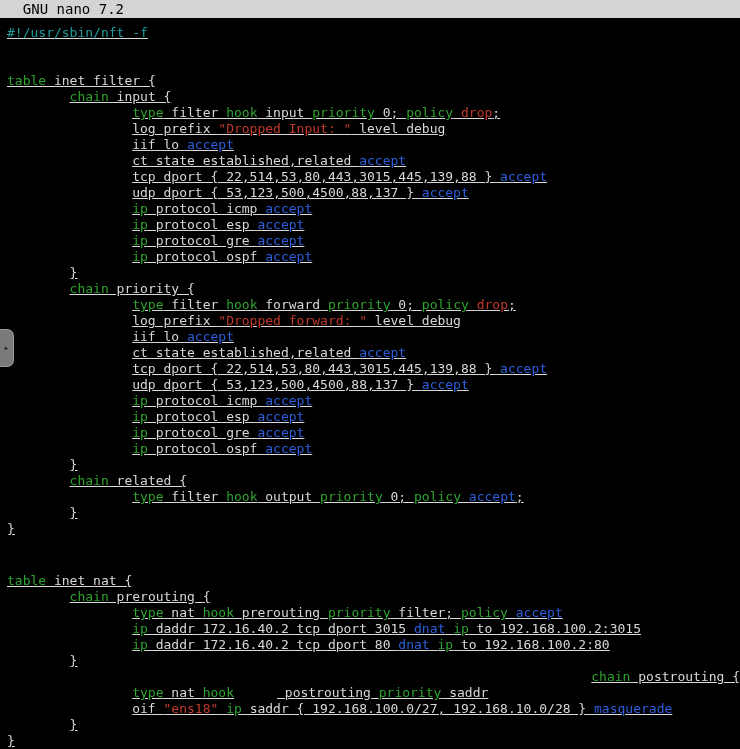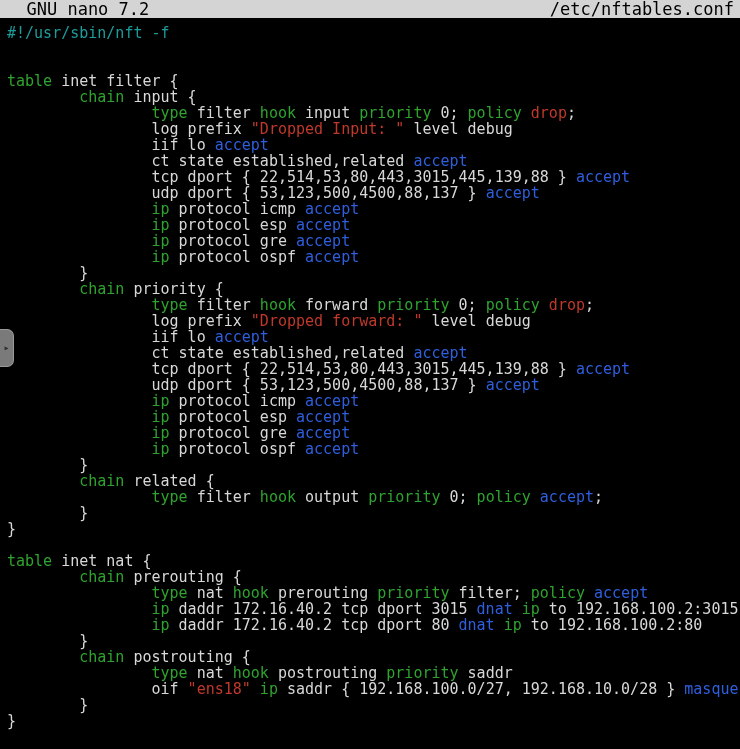--- a/index.html
+++ b/index.html
@@ -8,26 +8,27 @@
     background: var(--c-terminal_bg, #000000);
     overflow: hidden;
     font-family: "DejaVu Sans Mono", "Liberation Mono", monospace;
   }
   .screen { position: relative; width: 740px; height: 749px; }
   .titlebar {
     display: flex; justify-content: space-between; align-items: center;
     height: 18px; padding: 0 6px;
     background: var(--c-titlebar_bg, #d4d4d4);
     color: var(--c-titlebar_text, #000000);
-    font-size: 17px; line-height: 18px; white-space: pre;
+    font-size: 14px; line-height: 18px; white-space: pre;
   }
   .editor {
     padding: 7px 0 0 7px;
-    font-size: 15px; line-height: 16px;
+    font-size: 13px; line-height: 16px;
     color: var(--c-text, #d8d8d8);
+    text-decoration: underline;
   }
   .code-line { height: 16px; white-space: pre; }
   .side-handle {
     position: absolute; left: 0; top: 329px;
     width: 14px; height: 38px;
     background: var(--c-handle_bg, #7a7a7a);
     border: 1px solid #9a9a9a; border-left: none;
     border-radius: 0 7px 7px 0;
     display: flex; align-items: center; justify-content: center;
     cursor: pointer;
@@ -37,21 +38,20 @@
     font-size: 10px; line-height: 10px;
   }
 </style>
 </head>
 <body>
 
 <div class="screen">
 
   <div class="titlebar">
     <span>  GNU nano 7.2</span>
-    <span>/etc/nftables.conf</span>
   </div>
 
   <div class="editor">
       <div class="code-line" style="padding-left: 0ch;"><span style="color: rgb(30, 156, 156);">#!/usr/sbin/nft -f</span></div>
       <div class="code-line" style="padding-left: 0ch;"></div>
       <div class="code-line" style="padding-left: 0ch;"></div>
       <div class="code-line" style="padding-left: 0ch;"><span style="color: rgb(47, 163, 47);">table</span><span style="color: rgb(216, 216, 216);"> inet filter {</span></div>
       <div class="code-line" style="padding-left: 8ch;"><span style="color: rgb(47, 163, 47);">chain</span><span style="color: rgb(216, 216, 216);"> input {</span></div>
       <div class="code-line" style="padding-left: 16ch;"><span style="color: rgb(47, 163, 47);">type</span><span style="color: rgb(216, 216, 216);"> filter </span><span style="color: rgb(47, 163, 47);">hook</span><span style="color: rgb(216, 216, 216);"> input </span><span style="color: rgb(47, 163, 47);">priority</span><span style="color: rgb(216, 216, 216);"> 0; </span><span style="color: rgb(47, 163, 47);">policy</span><span style="color: rgb(216, 216, 216);"> </span><span style="color: rgb(192, 57, 43);">drop</span><span style="color: rgb(216, 216, 216);">;</span></div>
       <div class="code-line" style="padding-left: 16ch;"><span style="color: rgb(216, 216, 216);">log prefix </span><span style="color: rgb(192, 57, 43);">"Dropped Input: "</span><span style="color: rgb(216, 216, 216);"> level debug</span></div>
@@ -74,28 +74,28 @@
       <div class="code-line" style="padding-left: 16ch;"><span style="color: rgb(47, 163, 47);">ip</span><span style="color: rgb(216, 216, 216);"> protocol icmp </span><span style="color: rgb(47, 95, 222);">accept</span></div>
       <div class="code-line" style="padding-left: 16ch;"><span style="color: rgb(47, 163, 47);">ip</span><span style="color: rgb(216, 216, 216);"> protocol esp </span><span style="color: rgb(47, 95, 222);">accept</span></div>
       <div class="code-line" style="padding-left: 16ch;"><span style="color: rgb(47, 163, 47);">ip</span><span style="color: rgb(216, 216, 216);"> protocol gre </span><span style="color: rgb(47, 95, 222);">accept</span></div>
       <div class="code-line" style="padding-left: 16ch;"><span style="color: rgb(47, 163, 47);">ip</span><span style="color: rgb(216, 216, 216);"> protocol ospf </span><span style="color: rgb(47, 95, 222);">accept</span></div>
       <div class="code-line" style="padding-left: 8ch;"><span style="color: rgb(216, 216, 216);">}</span></div>
       <div class="code-line" style="padding-left: 8ch;"><span style="color: rgb(47, 163, 47);">chain</span><span style="color: rgb(216, 216, 216);"> related {</span></div>
       <div class="code-line" style="padding-left: 16ch;"><span style="color: rgb(47, 163, 47);">type</span><span style="color: rgb(216, 216, 216);"> filter </span><span style="color: rgb(47, 163, 47);">hook</span><span style="color: rgb(216, 216, 216);"> output </span><span style="color: rgb(47, 163, 47);">priority</span><span style="color: rgb(216, 216, 216);"> 0; </span><span style="color: rgb(47, 163, 47);">policy</span><span style="color: rgb(216, 216, 216);"> </span><span style="color: rgb(47, 95, 222);">accept</span><span style="color: rgb(216, 216, 216);">;</span></div>
       <div class="code-line" style="padding-left: 8ch;"><span style="color: rgb(216, 216, 216);">}</span></div>
       <div class="code-line" style="padding-left: 0ch;"><span style="color: rgb(216, 216, 216);">}</span></div>
       <div class="code-line" style="padding-left: 0ch;"></div>
-      <div class="code-line" style="padding-left: 0ch;"><span style="color: rgb(47, 163, 47);">table</span><span style="color: rgb(216, 216, 216);"> inet nat {</span></div>
+      <div class="code-line" style="padding-left: 0ch; margin-top: 20px;"><span style="color: rgb(47, 163, 47);">table</span><span style="color: rgb(216, 216, 216);"> inet nat {</span></div>
       <div class="code-line" style="padding-left: 8ch;"><span style="color: rgb(47, 163, 47);">chain</span><span style="color: rgb(216, 216, 216);"> prerouting {</span></div>
       <div class="code-line" style="padding-left: 16ch;"><span style="color: rgb(47, 163, 47);">type</span><span style="color: rgb(216, 216, 216);"> nat </span><span style="color: rgb(47, 163, 47);">hook</span><span style="color: rgb(216, 216, 216);"> prerouting </span><span style="color: rgb(47, 163, 47);">priority</span><span style="color: rgb(216, 216, 216);"> filter; </span><span style="color: rgb(47, 163, 47);">policy</span><span style="color: rgb(216, 216, 216);"> </span><span style="color: rgb(47, 95, 222);">accept</span></div>
       <div class="code-line" style="padding-left: 16ch;"><span style="color: rgb(47, 163, 47);">ip</span><span style="color: rgb(216, 216, 216);"> daddr 172.16.40.2 tcp dport 3015 </span><span style="color: rgb(47, 95, 222);">dnat</span><span style="color: rgb(216, 216, 216);"> </span><span style="color: rgb(47, 163, 47);">ip</span><span style="color: rgb(216, 216, 216);"> to 192.168.100.2:3015</span></div>
       <div class="code-line" style="padding-left: 16ch;"><span style="color: rgb(47, 163, 47);">ip</span><span style="color: rgb(216, 216, 216);"> daddr 172.16.40.2 tcp dport 80 </span><span style="color: rgb(47, 95, 222);">dnat</span><span style="color: rgb(216, 216, 216);"> </span><span style="color: rgb(47, 163, 47);">ip</span><span style="color: rgb(216, 216, 216);"> to 192.168.100.2:80</span></div>
       <div class="code-line" style="padding-left: 8ch;"><span style="color: rgb(216, 216, 216);">}</span></div>
-      <div class="code-line" style="padding-left: 8ch;"><span style="color: rgb(47, 163, 47);">chain</span><span style="color: rgb(216, 216, 216);"> postrouting {</span></div>
-      <div class="code-line" style="padding-left: 16ch;"><span style="color: rgb(47, 163, 47);">type</span><span style="color: rgb(216, 216, 216);"> nat </span><span style="color: rgb(47, 163, 47);">hook</span><span style="color: rgb(216, 216, 216);"> postrouting </span><span style="color: rgb(47, 163, 47);">priority</span><span style="color: rgb(216, 216, 216);"> saddr</span></div>
+      <div class="code-line" style="padding-left: 8ch; text-align: right;"><span style="color: rgb(47, 163, 47);">chain</span><span style="color: rgb(216, 216, 216);"> postrouting {</span></div>
+      <div class="code-line" style="padding-left: 16ch;"><span style="color: rgb(47, 163, 47);">type</span><span style="color: rgb(216, 216, 216);"> nat </span><span style="color: rgb(47, 163, 47);">hook</span><span style="color: rgb(216, 216, 216); margin-left: 43px;"> postrouting </span><span style="color: rgb(47, 163, 47);">priority</span><span style="color: rgb(216, 216, 216);"> saddr</span></div>
       <div class="code-line" style="padding-left: 16ch;"><span style="color: rgb(216, 216, 216);">oif </span><span style="color: rgb(192, 57, 43);">"ens18"</span><span style="color: rgb(216, 216, 216);"> </span><span style="color: rgb(47, 163, 47);">ip</span><span style="color: rgb(216, 216, 216);"> saddr { 192.168.100.0/27, 192.168.10.0/28 } </span><span style="color: rgb(47, 95, 222);">masquerade</span></div>
       <div class="code-line" style="padding-left: 8ch;"><span style="color: rgb(216, 216, 216);">}</span></div>
       <div class="code-line" style="padding-left: 0ch;"><span style="color: rgb(216, 216, 216);">}</span></div>
     </div>
 
   <div class="side-handle">
     <span class="arrow">▸</span>
   </div>
 
 </div>

